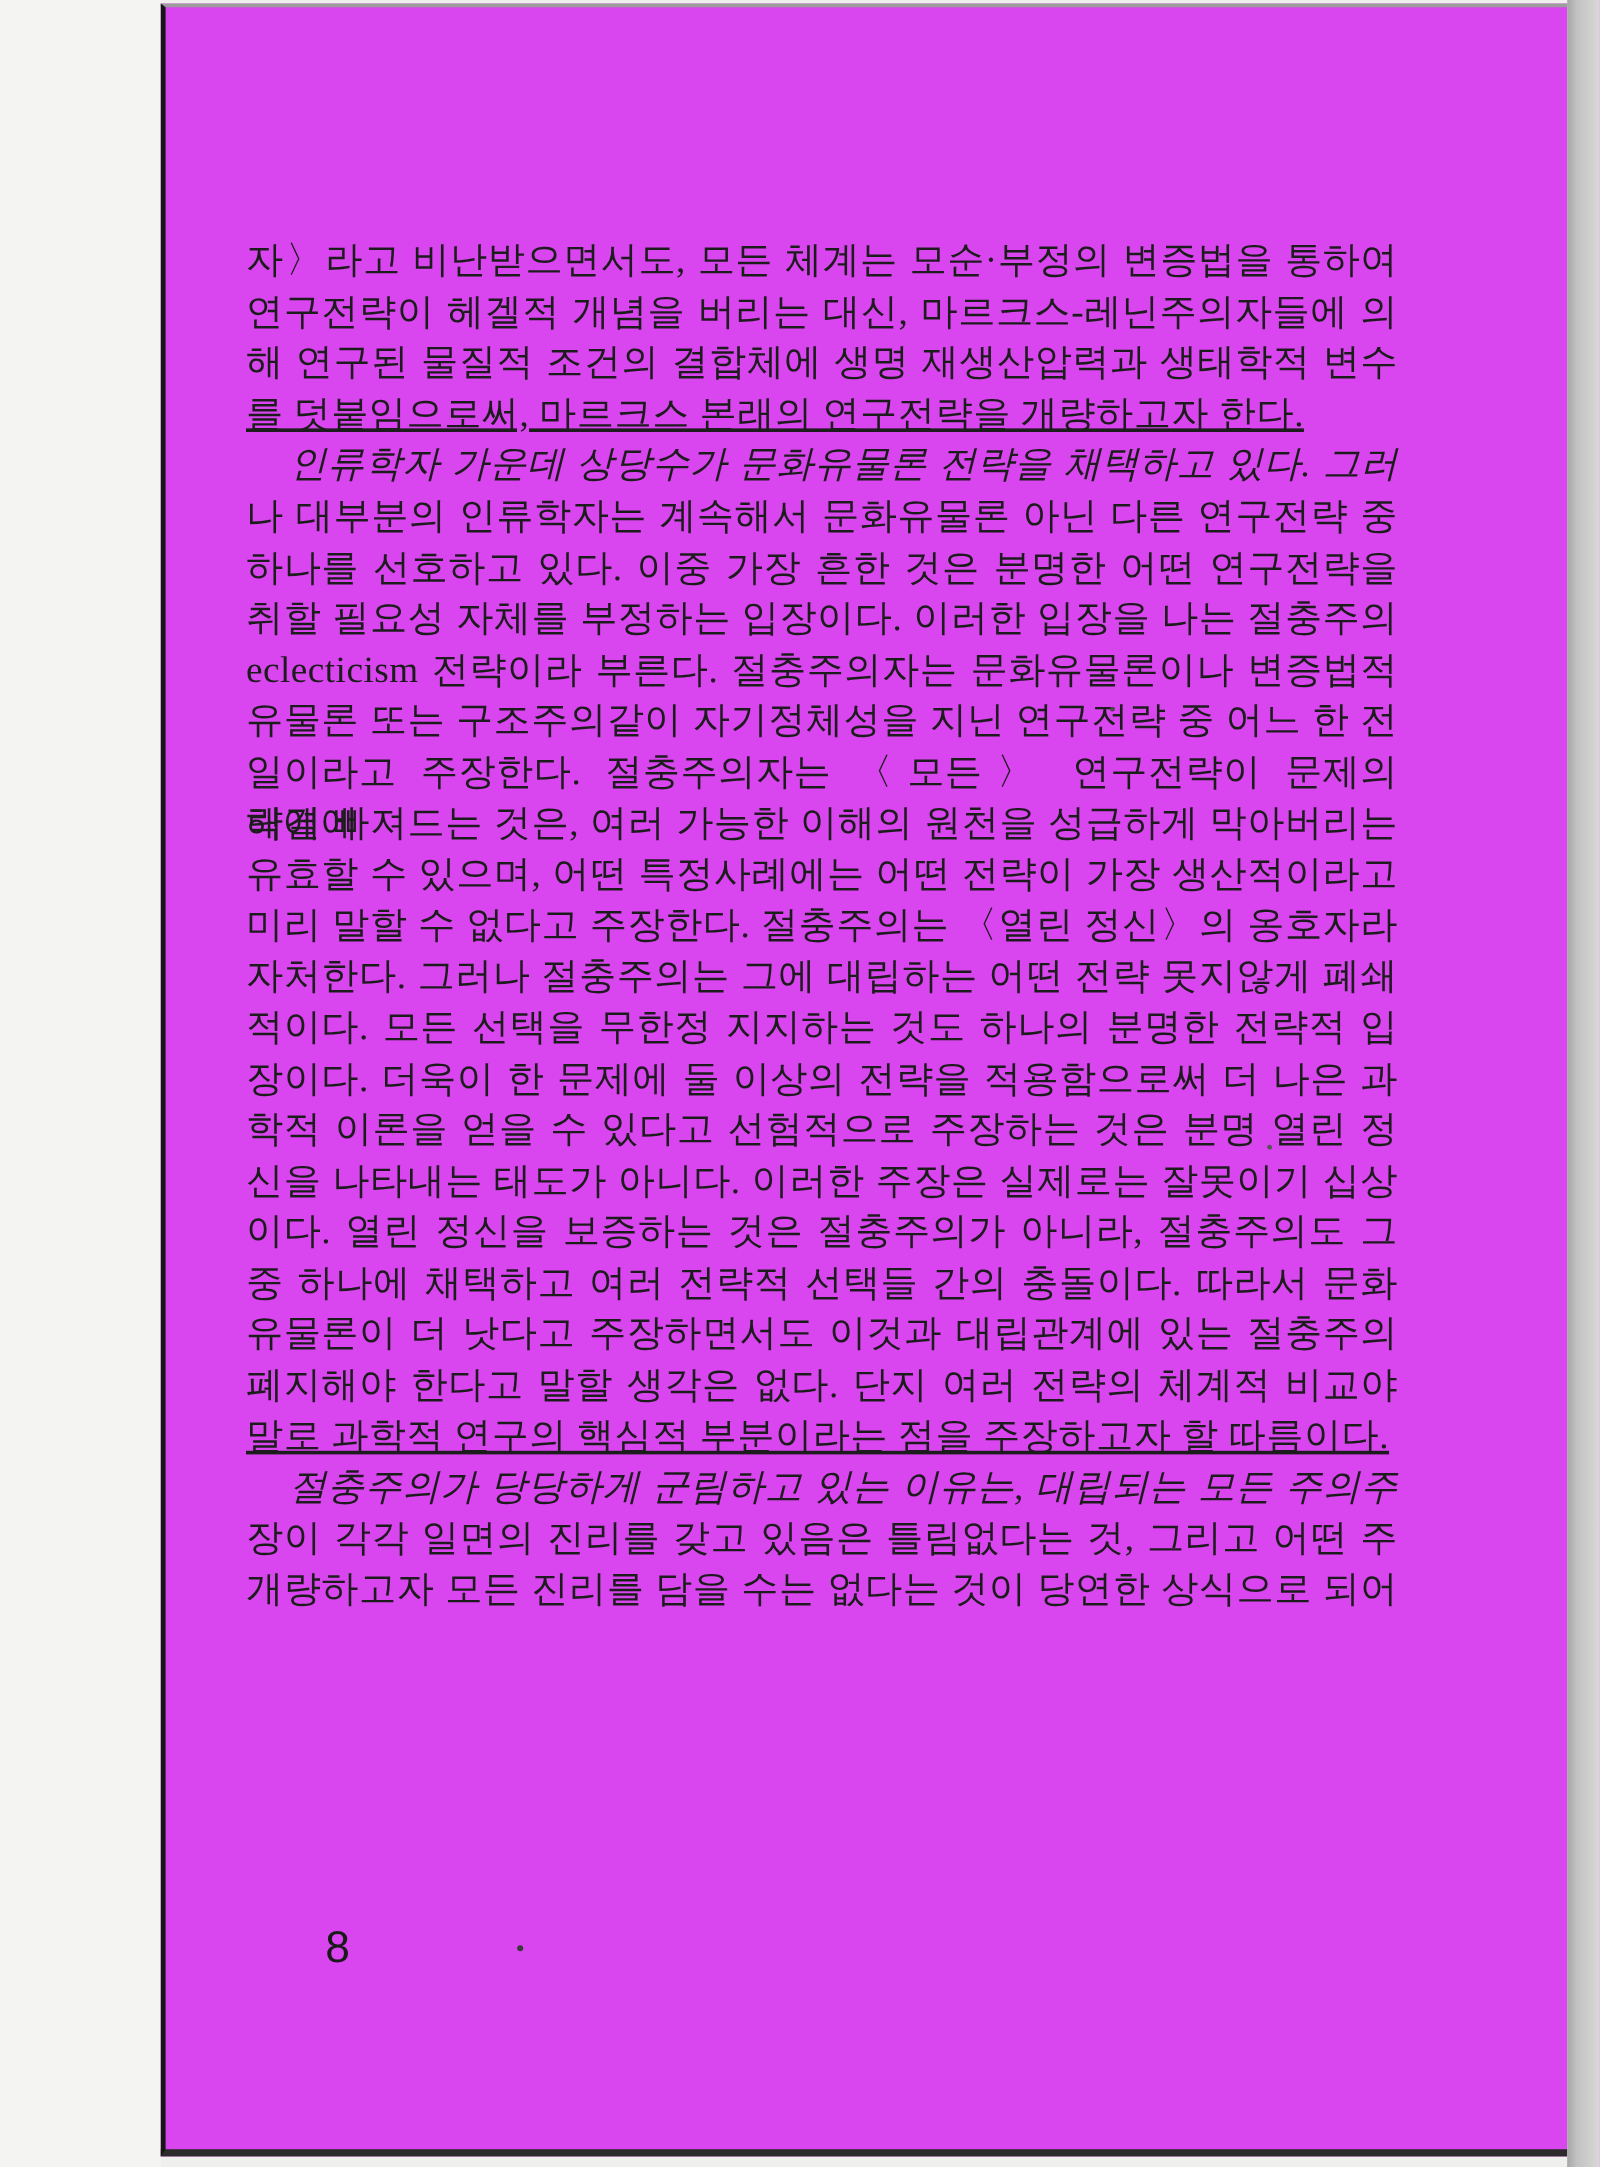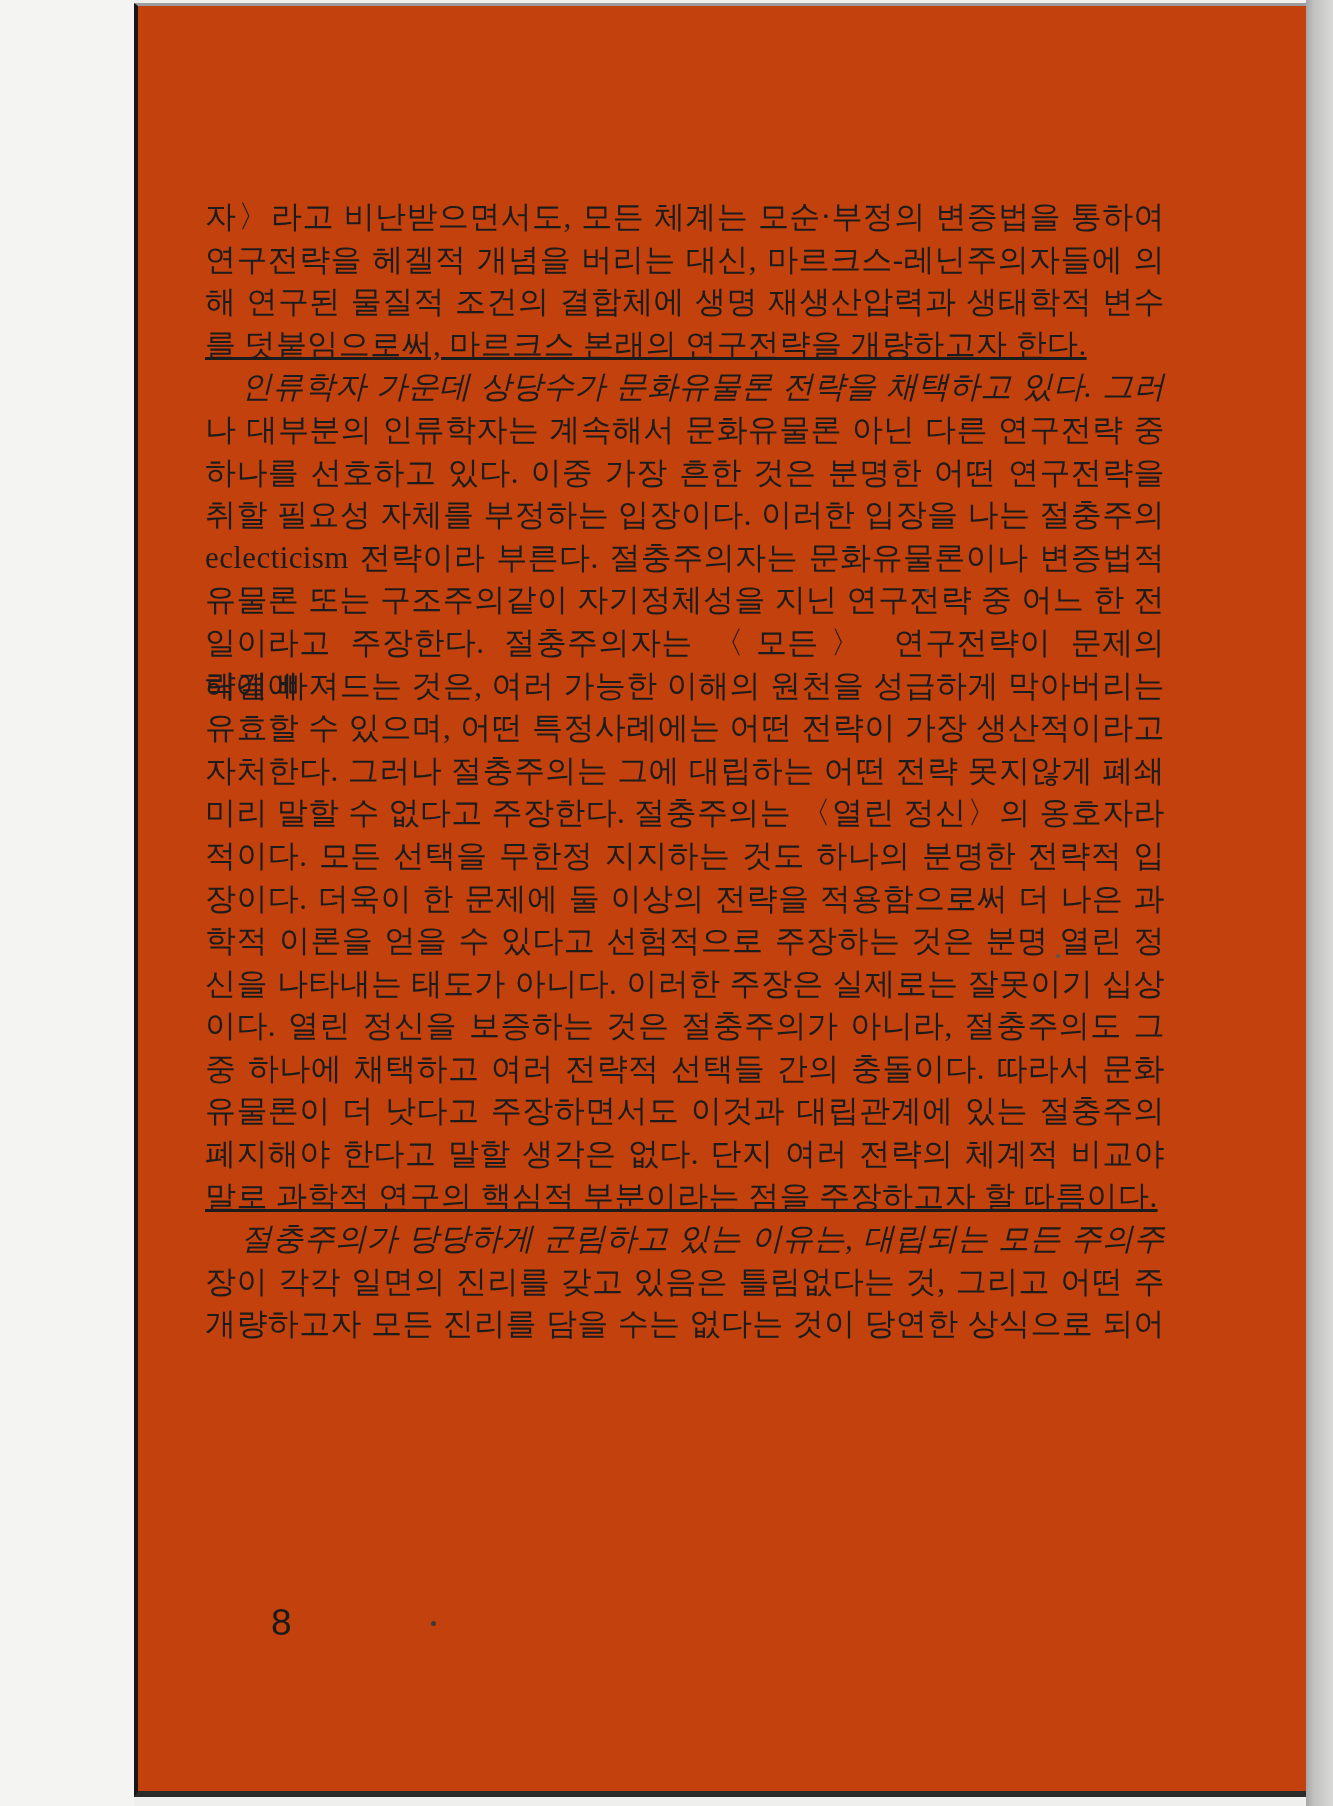--- a/index.html
+++ b/index.html
@@ -10,21 +10,21 @@
     position:relative;
     overflow:hidden;
   }
   .scene{position:absolute;inset:0;}
   .left-band{
     position:absolute;left:0;top:0;width:134px;height:1806px;
     background:#f4f4f2;
   }
   .page{
     position:absolute;left:134px;top:3px;width:1172px;height:1794px;
-    background:#c2410c;
+    background:#d946ef;
     border-left:4px solid #161616;
     border-top:3px solid #9c9c9c;
     border-bottom:6px solid #2b2b2b;
     box-sizing:border-box;
   }
   .right-band{
     position:absolute;right:0;top:0;width:27px;height:1806px;
     background:linear-gradient(to right,#a6a6a6 0px,#c2c2c2 8px,#d9d9d7 27px);
   }
   .text-block{
@@ -56,34 +56,34 @@
 </head>
 <body>
 
 <div class="scene">
   <div class="left-band"></div>
 
   <div class="page">
     <div class="text-block">
 
     <div class="line">자〉라고 비난받으면서도, 모든 체계는 모순·부정의 변증법을 통하여</div>
-        <div class="line">연구전략을 헤겔적 개념을 버리는 대신, 마르크스-레닌주의자들에 의</div>
+        <div class="line">연구전략이 헤겔적 개념을 버리는 대신, 마르크스-레닌주의자들에 의</div>
         <div class="line">해 연구된 물질적 조건의 결합체에 생명 재생산압력과 생태학적 변수</div>
         <div class="line para-end">를 덧붙임으로써, 마르크스 본래의 연구전략을 개량하고자 한다.</div>
         <div class="line indent">인류학자 가운데 상당수가 문화유물론 전략을 채택하고 있다. 그러</div>
         <div class="line">나 대부분의 인류학자는 계속해서 문화유물론 아닌 다른 연구전략 중</div>
         <div class="line">하나를 선호하고 있다. 이중 가장 흔한 것은 분명한 어떤 연구전략을</div>
         <div class="line">취할 필요성 자체를 부정하는 입장이다. 이러한 입장을 나는 절충주의</div>
         <div class="line">eclecticism 전략이라 부른다. 절충주의자는 문화유물론이나 변증법적</div>
         <div class="line">유물론 또는 구조주의같이 자기정체성을 지닌 연구전략 중 어느 한 전</div>
         <div class="line">일이라고 주장한다. 절충주의자는 〈모든〉 연구전략이 문제의 해결에</div>
         <div class="line">략에 빠져드는 것은, 여러 가능한 이해의 원천을 성급하게 막아버리는</div>
         <div class="line">유효할 수 있으며, 어떤 특정사례에는 어떤 전략이 가장 생산적이라고</div>
+        <div class="line">미리 말할 수 없다고 주장한다. 절충주의는 〈열린 정신〉의 옹호자라</div>
         <div class="line">자처한다. 그러나 절충주의는 그에 대립하는 어떤 전략 못지않게 폐쇄</div>
-        <div class="line">미리 말할 수 없다고 주장한다. 절충주의는 〈열린 정신〉의 옹호자라</div>
         <div class="line">적이다. 모든 선택을 무한정 지지하는 것도 하나의 분명한 전략적 입</div>
         <div class="line">장이다. 더욱이 한 문제에 둘 이상의 전략을 적용함으로써 더 나은 과</div>
         <div class="line">학적 이론을 얻을 수 있다고 선험적으로 주장하는 것은 분명 열린 정</div>
         <div class="line">신을 나타내는 태도가 아니다. 이러한 주장은 실제로는 잘못이기 십상</div>
         <div class="line">이다. 열린 정신을 보증하는 것은 절충주의가 아니라, 절충주의도 그</div>
         <div class="line">중 하나에 채택하고 여러 전략적 선택들 간의 충돌이다. 따라서 문화</div>
         <div class="line">유물론이 더 낫다고 주장하면서도 이것과 대립관계에 있는 절충주의</div>
         <div class="line">폐지해야 한다고 말할 생각은 없다. 단지 여러 전략의 체계적 비교야</div>
         <div class="line para-end">말로 과학적 연구의 핵심적 부분이라는 점을 주장하고자 할 따름이다.</div>
         <div class="line indent">절충주의가 당당하게 군림하고 있는 이유는, 대립되는 모든 주의주</div>

